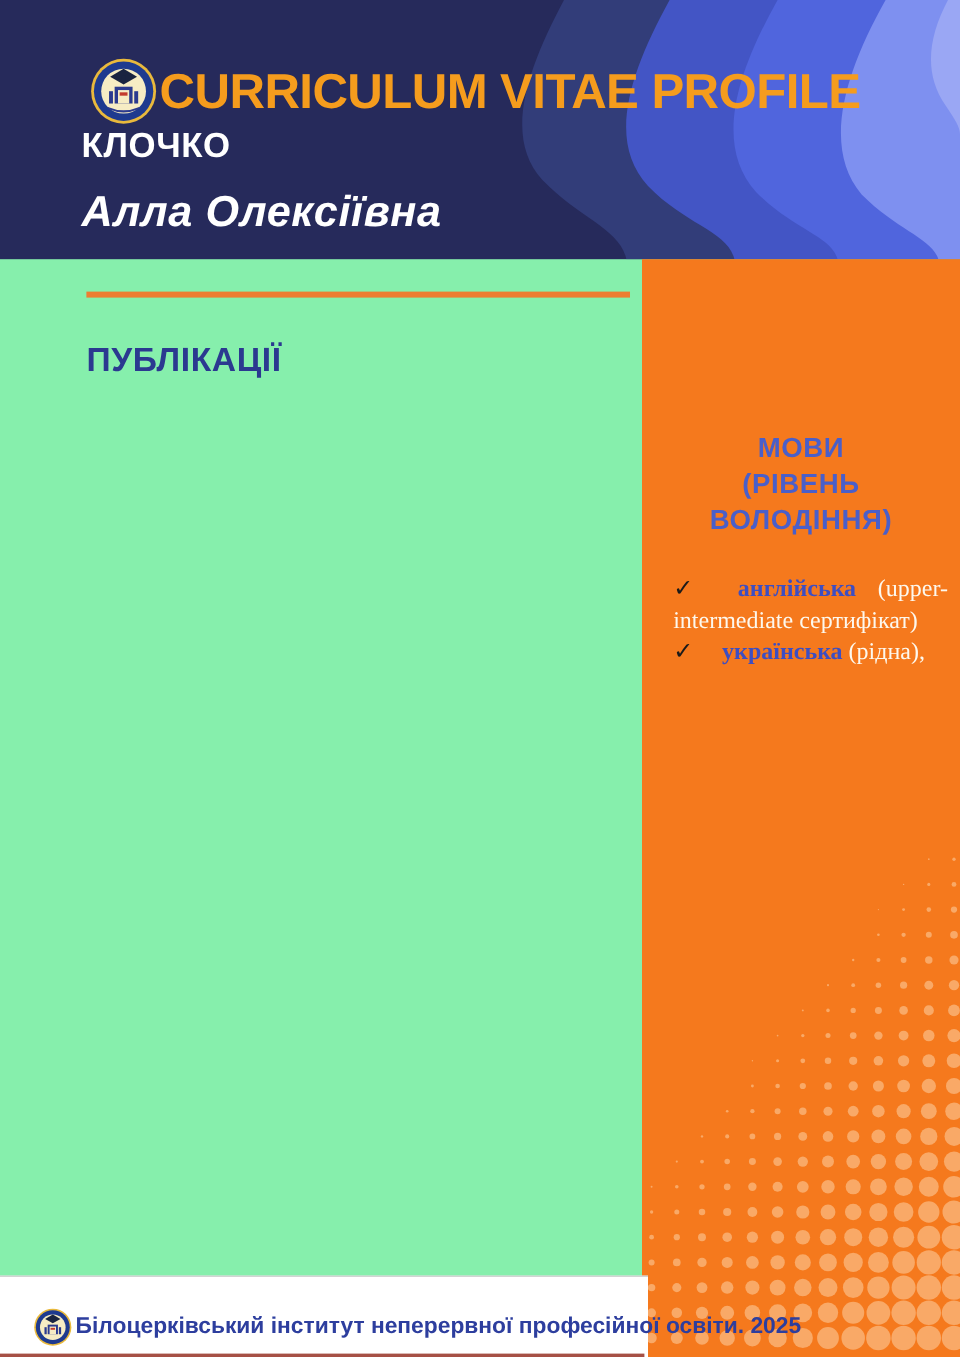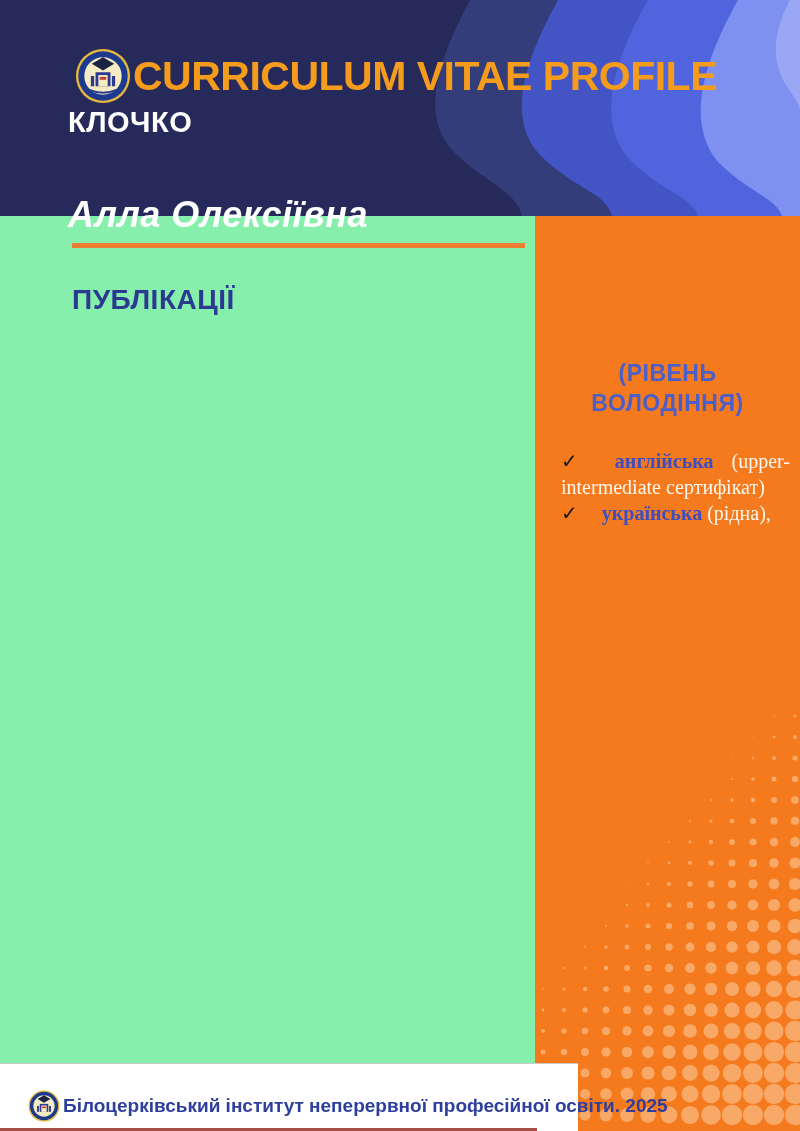--- a/index.html
+++ b/index.html
@@ -24,21 +24,21 @@
   .page-title{
     margin:0 0 0 2px;font-size:41px;font-weight:bold;letter-spacing:-0.5px;
     color:var(--title-orange,#F59C1D);white-space:nowrap;line-height:56px;
   }
   .surname{
     position:absolute;top:106px;left:68px;color:#ffffff;
     font-size:29px;font-weight:bold;letter-spacing:0.5px;
   }
   .given-names{
     position:absolute;top:155px;left:68px;color:#ffffff;
-    font-size:36px;font-weight:bold;font-style:italic;letter-spacing:0.5px;margin-top:39px;
+    font-size:36px;font-weight:bold;font-style:italic;letter-spacing:0.5px;
   }
   
   .main{
     position:absolute;top:216px;left:0;width:535px;
   }
   .accent-rule{
     margin:27px 0 0 72px;width:453px;height:5px;border:0;
     background:var(--rule-orange,#ED7D31);
   }
   .section-title{
@@ -66,21 +66,21 @@
     font-family:"Liberation Serif",serif;font-size:20px;line-height:1.3;
     color:#FDF8EE;text-align:justify;
   }
   .lang-item{margin:0;}
   .check{color:#1a1a1a;margin-right:24px;}
   .lang-name{color:var(--lang-blue,#3D4EC2);font-weight:bold;}
   .lang-note{color:#FDF8EE;}
   
   .footer{
     position:absolute;left:0;top:1063px;width:540px;height:68px;
-    background:#ffffff;border-top:1px solid #C9C9C9;z-index:5;padding-left:38px;
+    background:#ffffff;border-top:1px solid #C9C9C9;z-index:5;
   }
   .footer-row{
     position:absolute;left:28px;top:26px;display:flex;align-items:center;
   }
   .footer-emblem{width:32px;height:32px;flex:0 0 auto;}
   .footer-text{
     margin-left:3px;font-size:19px;font-weight:bold;white-space:nowrap;
     color:var(--footer-blue,#2D3E9E);
   }
   .bottom-line{
@@ -304,20 +304,21 @@
         <circle cx="113" cy="899" r="7.7" fill="#F9A967"></circle>
         <circle cx="134" cy="899" r="8.4" fill="#F9A967"></circle>
         <circle cx="155" cy="899" r="9.1" fill="#F9A967"></circle>
         <circle cx="176" cy="899" r="9.8" fill="#F9A967"></circle>
         <circle cx="197" cy="899" r="10.2" fill="#F9A967"></circle>
         <circle cx="218" cy="899" r="10.2" fill="#F9A967"></circle>
         <circle cx="239" cy="899" r="10.2" fill="#F9A967"></circle>
         <circle cx="260" cy="899" r="10.2" fill="#F9A967"></circle>
       </svg>
     <h3 class="sidebar-heading">
+      <div>МОВИ</div>
       <div>(РІВЕНЬ</div>
       <div>ВОЛОДІННЯ)</div>
     </h3>
     <div class="lang-list">
       <p class="lang-item"><span class="check">✓</span><span class="lang-name">англійська</span><span class="lang-note"> (upper-intermediate сертифікат)</span></p>
       <p class="lang-item"><span class="check">✓</span><span class="lang-name">українська</span><span class="lang-note"> (рідна),</span></p>
     </div>
   </aside>
 
   <footer class="footer">

